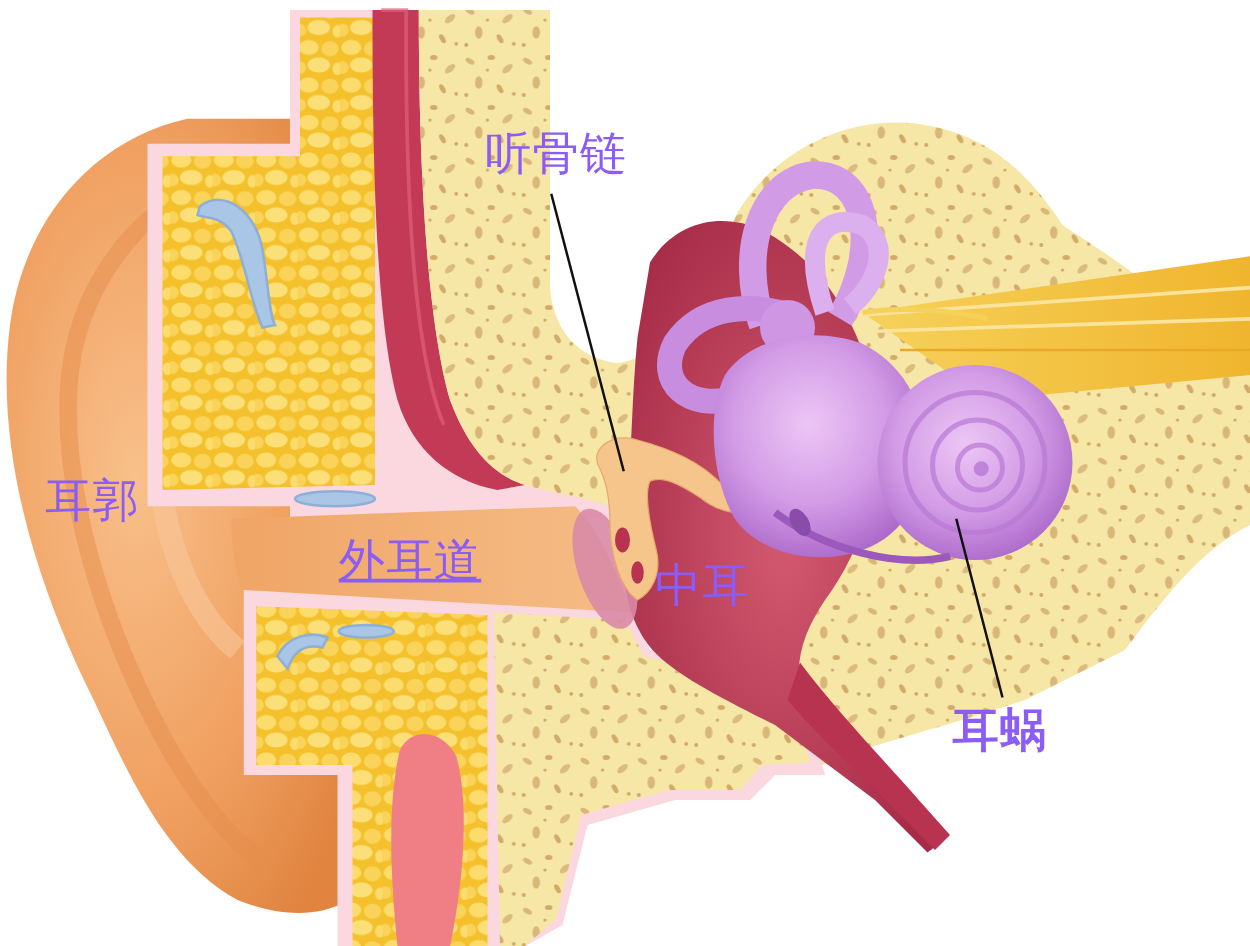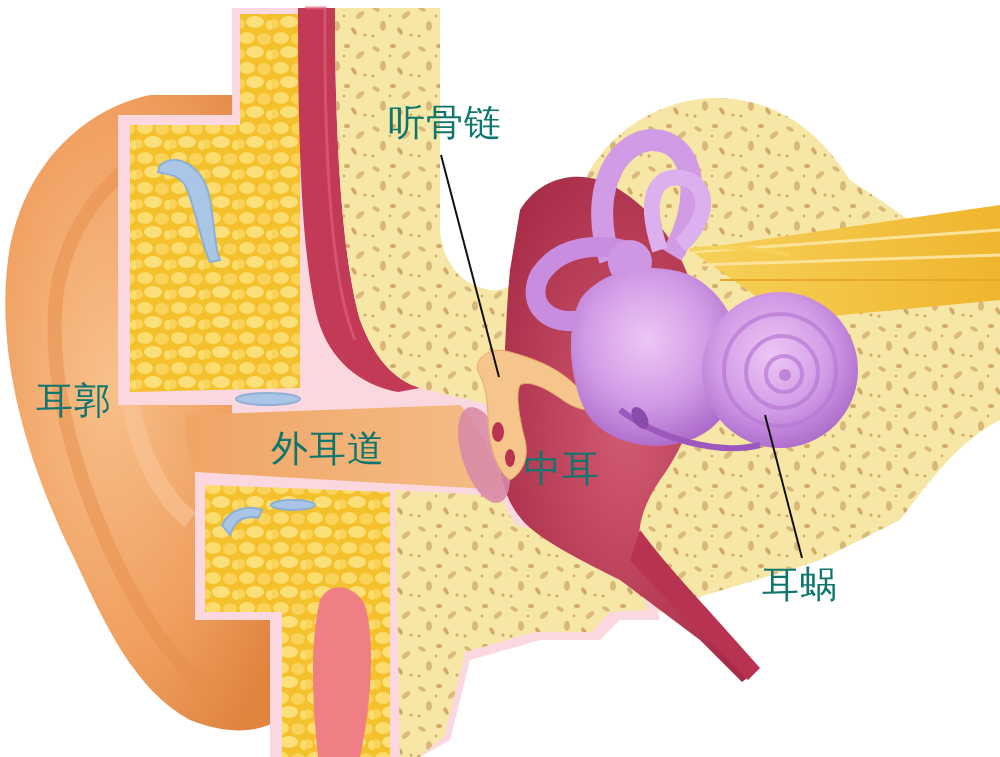--- a/index.html
+++ b/index.html
@@ -1,19 +1,19 @@
 <!DOCTYPE html>
 <html><head>
 <meta charset="utf-8">
 <style>
   html, body { margin: 0; padding: 0; background: #ffffff; }
   body { width: 1000px; height: 757px; overflow: hidden; position: relative;
          font-family: "DejaVu Sans", "Liberation Sans", sans-serif; }
   #diagram { position: absolute; left: 0; top: 0; width: 1000px; height: 757px; }
-  .label { position: absolute; font-size: 37px; color: #0f766e; line-height: 1;
+  .label { position: absolute; font-size: 37px; color: #8b5cf6; line-height: 1;
            letter-spacing: 1px; white-space: nowrap; font-weight: 500; }
 </style>
 </head>
 <body>
 
 <svg id="diagram" viewBox="0 0 1000 757" xmlns="http://www.w3.org/2000/svg">
   <defs>
     <radialGradient id="gSkin" cx="35%" cy="45%" r="70%">
       <stop offset="0%" stop-color="#f8c08a"></stop>
       <stop offset="60%" stop-color="#f0a061"></stop>
@@ -132,16 +132,16 @@
     <circle cx="785" cy="375" r="6" fill="#b877d4" opacity="0.8"></circle>
     <path d="M620,410 C660,440 720,455 760,445" fill="none" stroke="#9c58bd" stroke-width="6"></path>
     <ellipse cx="640" cy="418" rx="7" ry="12" fill="#8a4cab" transform="rotate(-30 640 418)"></ellipse>
   </g>
 
   <line x1="441" y1="155" x2="499" y2="377" stroke="#111" stroke-width="2"></line>
   <line x1="765" y1="415" x2="802" y2="558" stroke="#111" stroke-width="2"></line>
 </svg>
 
 <div class="label" style="left:36px; top:382px;">耳郭</div>
-<div class="label" style="left:271px; top:430px;">外耳道</div>
+<div class="label" style="left:271px; top:430px;text-decoration:underline;">外耳道</div>
 <div class="label" style="left:388px; top:104px;">听骨链</div>
 <div class="label" style="left:524px; top:450px;">中耳</div>
-<div class="label" style="left:762px; top:566px;">耳蜗</div>
+<div class="label" style="left:762px; top:566px;font-weight:bold;">耳蜗</div>
 
 </body></html>

